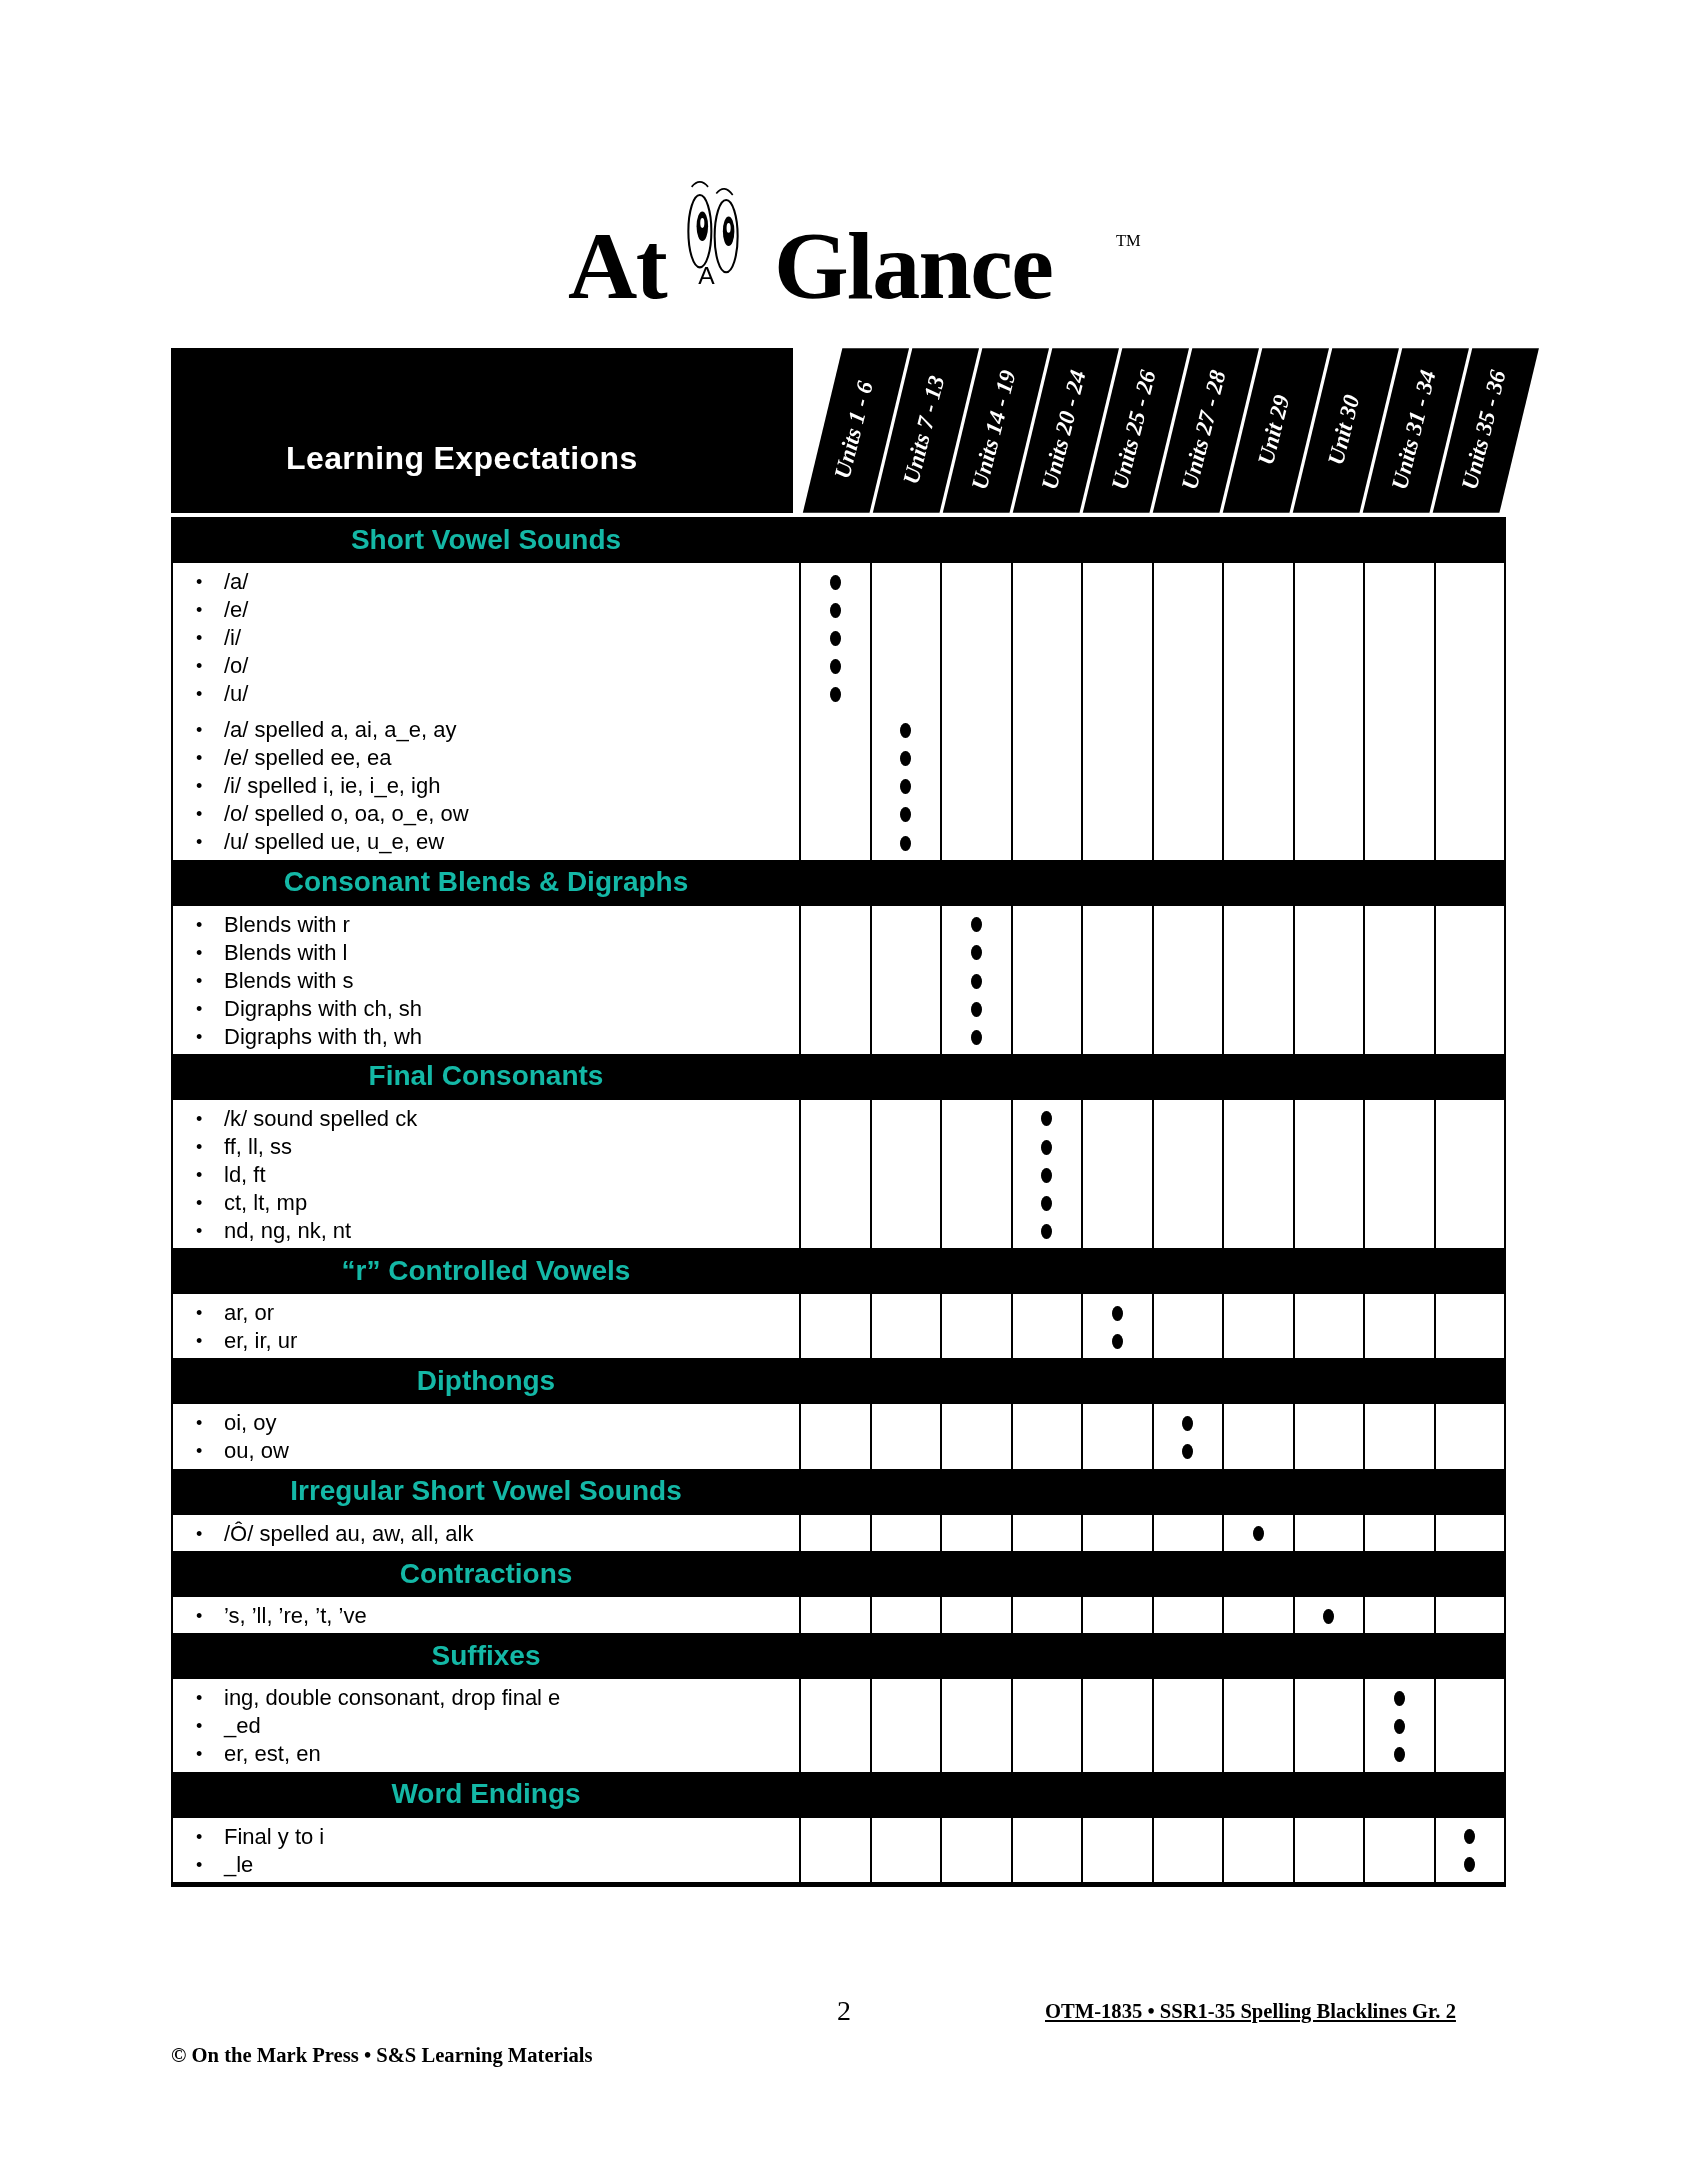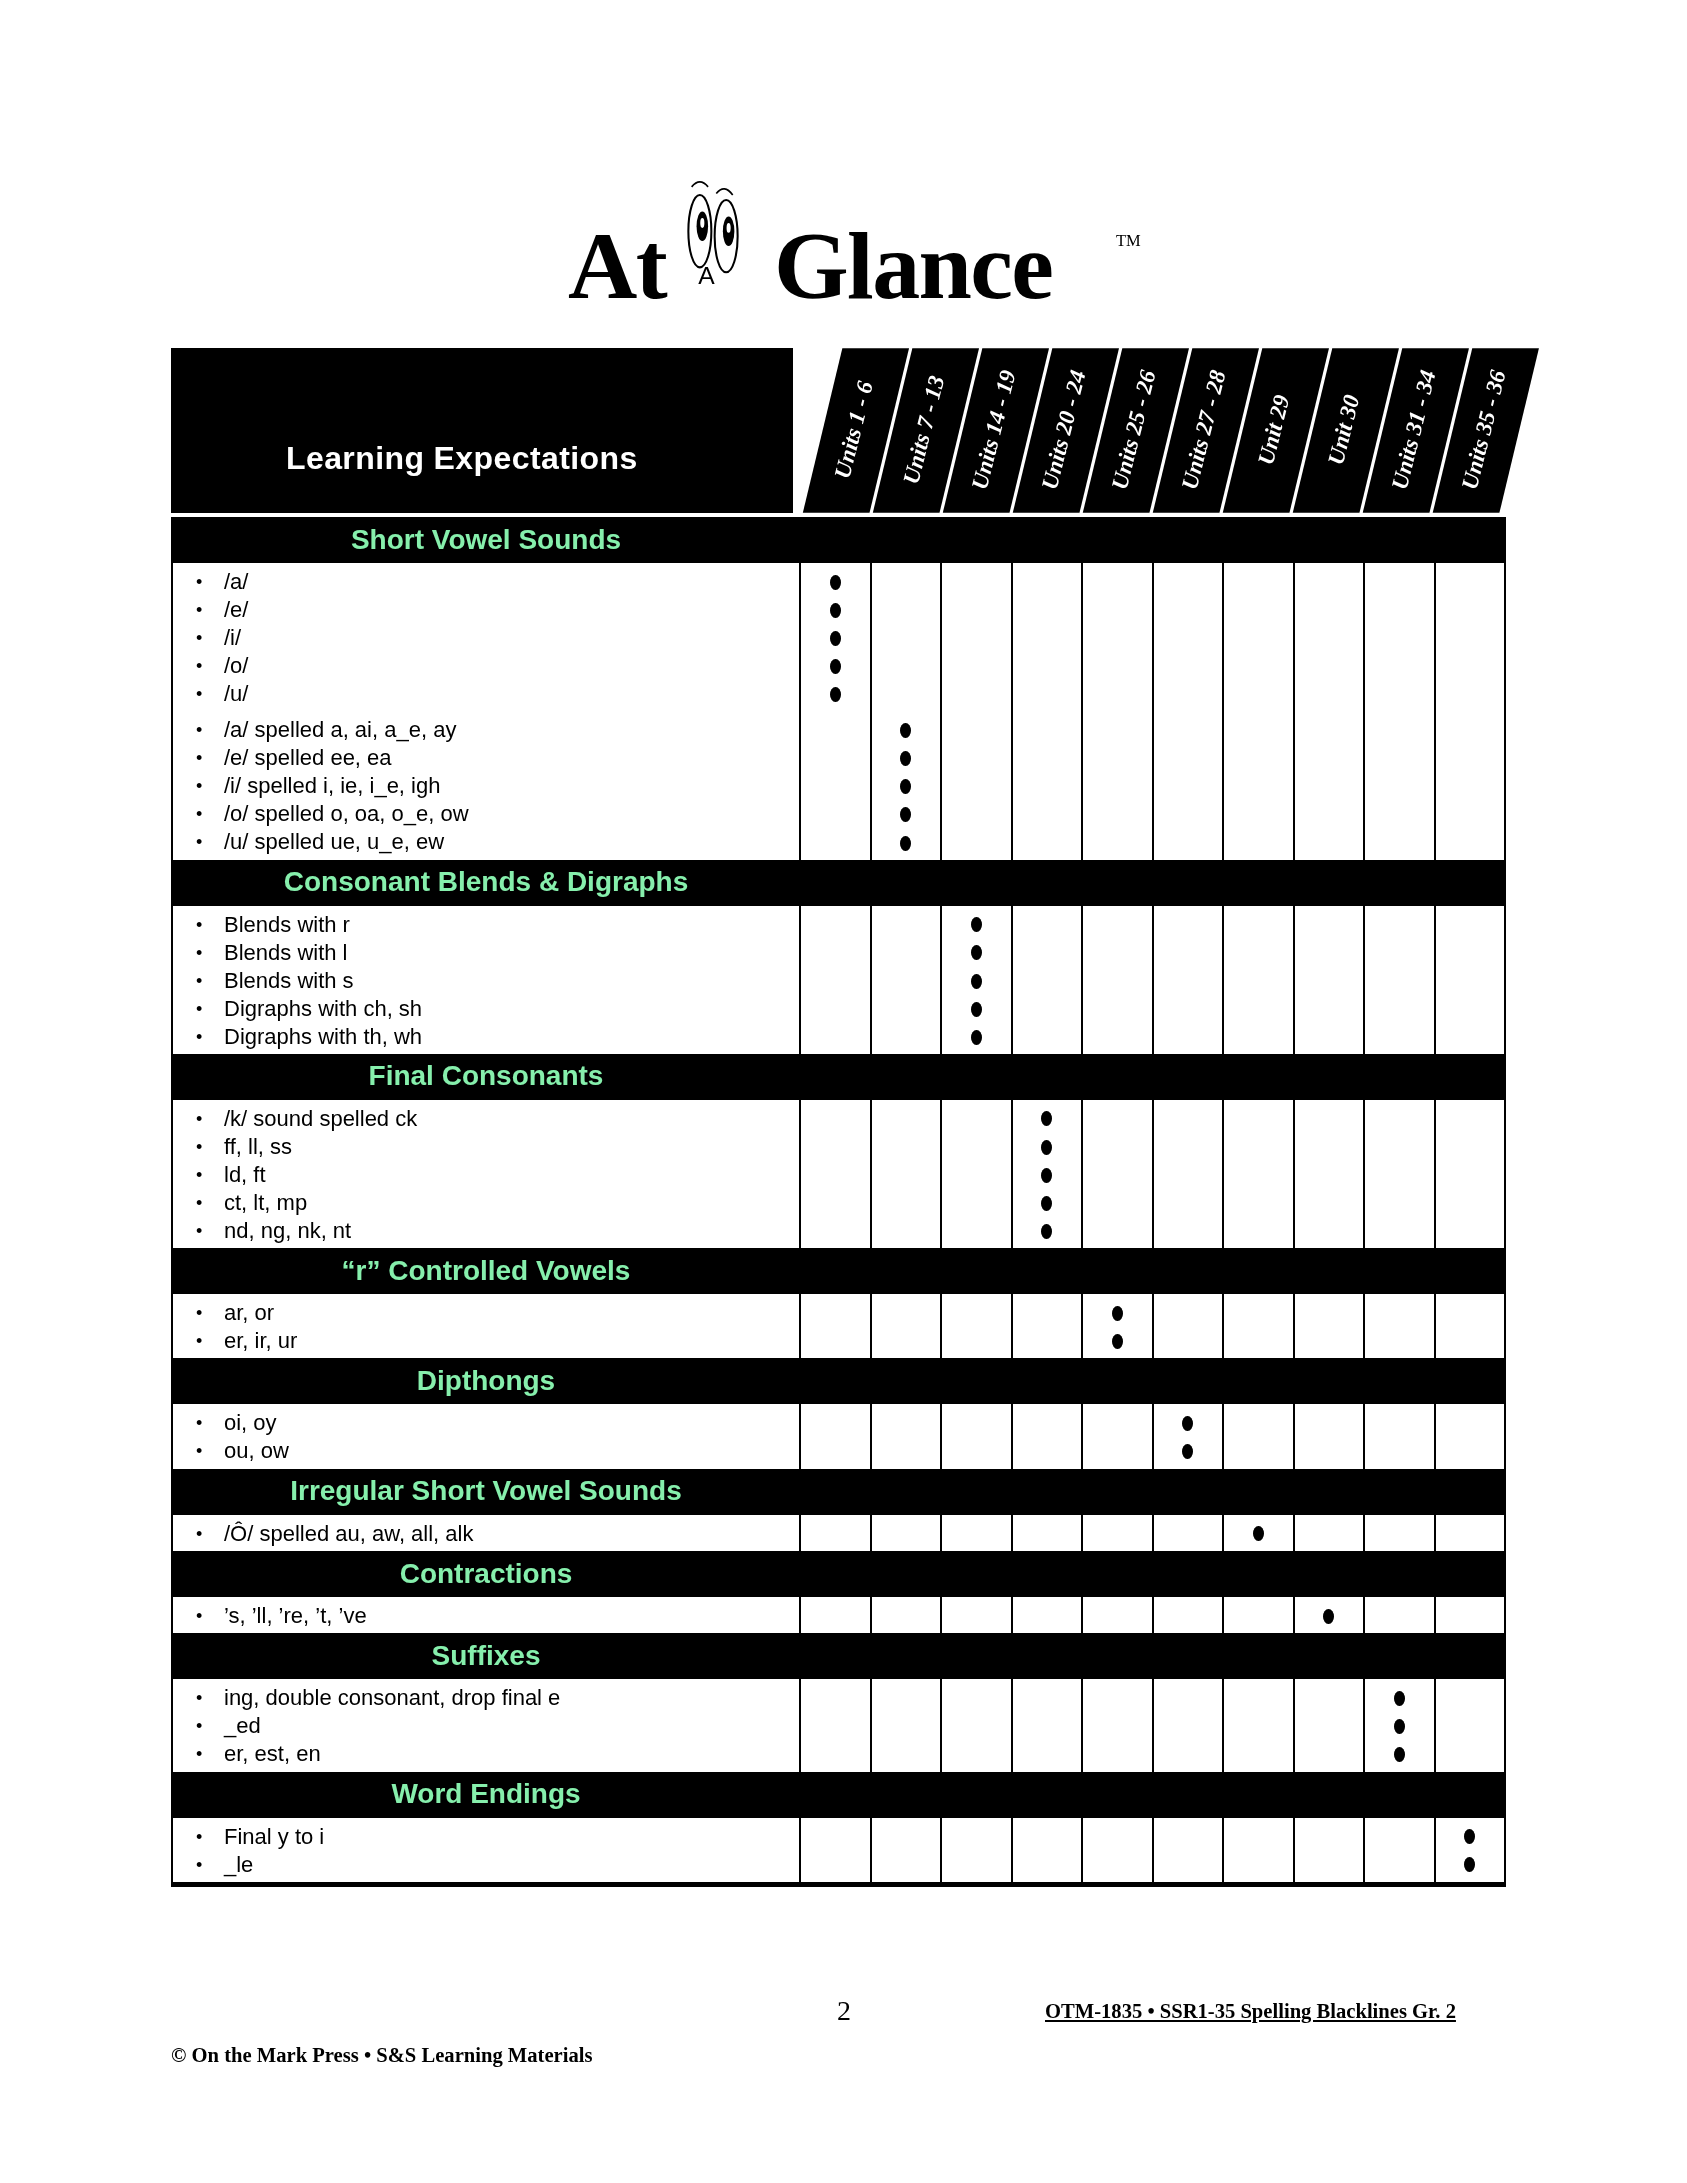--- a/index.html
+++ b/index.html
@@ -10,21 +10,21 @@
   .title-glance { position: absolute; left: 774px; top: 41px; font-family: "Liberation Serif", serif; font-weight: bold; font-size: 96px; line-height: 1; letter-spacing: -1.6px; }
   .title-tm { position: absolute; left: 1116px; top: 54px; font-family: "Liberation Serif", serif; font-size: 16.5px; }
   .eyes { position: absolute; left: 680px; top: 0px; width: 66px; height: 115px; }
 
   .header-band { position: absolute; left: 171px; top: 348px; width: 622px; height: 165px; background: #000; }
   .header-label { position: absolute; left: 115px; top: 92px; color: #fff; font-size: 32px; font-weight: bold; letter-spacing: 0.4px; }
 
   .unit-headers { position: absolute; left: 774px; top: 348px; width: 774px; height: 165px; }
 
   .table { position: absolute; left: 171px; top: 517px; width: 1335px; }
-  .section-bar { background: #000; color: #86efac; height: 46px; position: relative; }
+  .section-bar { background: #000; color: #14b8a6; height: 46px; position: relative; }
   .section-bar .section-title { position: absolute; left: 0; width: 630px; text-align: center; top: 6.6px; font-size: 28px; font-weight: bold; }
   .section-body { position: relative; border-left: 2.5px solid #000; border-right: 2.5px solid #000; display: flex; }
   .items { width: 628px; padding: 5px 0 3.3px 0; border-right: 2.5px solid #000; box-sizing: border-box; }
   .item { font-size: 22px; line-height: 28px; height: 28px; padding-left: 23px; white-space: nowrap; }
   .bullet { display: inline-block; width: 28px; font-size: 18px; vertical-align: top; }
   .cols { flex: 1; display: flex; }
   .col { flex: 1; border-left: 2.5px solid #000; position: relative; display: flex; flex-direction: column; align-items: center; padding-top: 5px; }
   .col:first-child { border-left: none; }
   .dot { width: 10.7px; height: 15px; border-radius: 50%; background: #000; margin: 6.6px 0; }
   .table-bottom { height: 5px; background: #000; }

